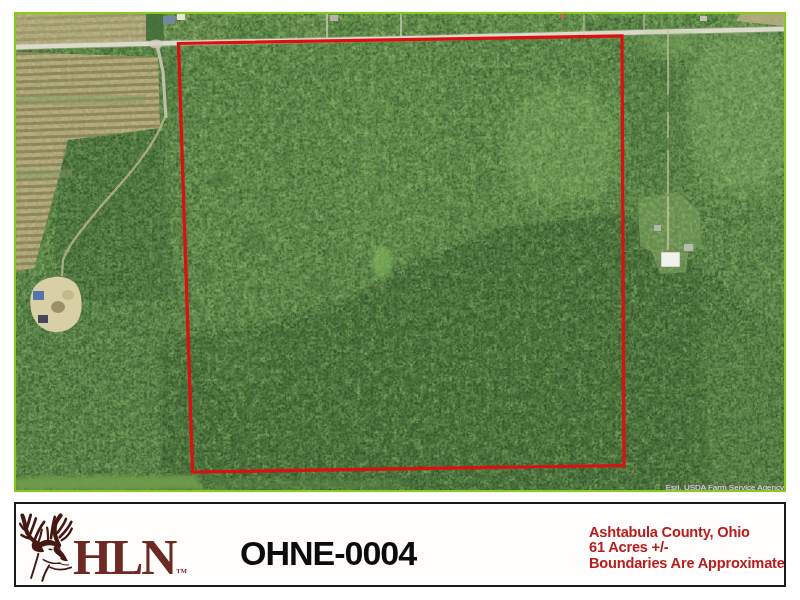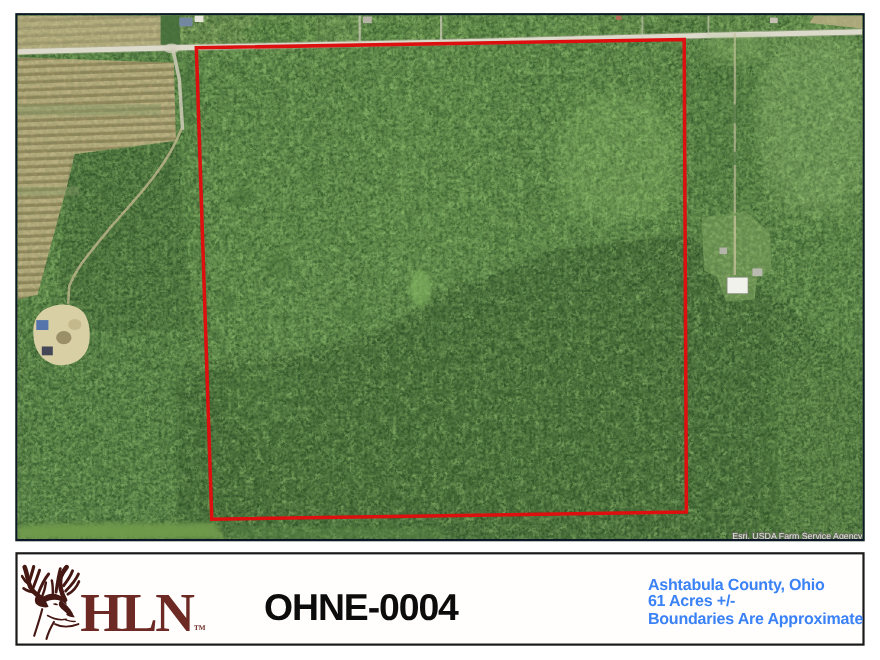--- a/index.html
+++ b/index.html
@@ -1,22 +1,22 @@
 <!DOCTYPE html>
 <html><head>
 <meta charset="utf-8">
 <style>
   html,body{margin:0;padding:0;background:#fff;width:800px;height:600px;overflow:hidden;}
   body{font-family:"Liberation Sans", sans-serif;position:relative;}
-  #map{position:absolute;left:14px;top:12px;width:772px;height:480px;border:2px solid #0f172a;box-sizing:border-box;background:#5f8f4e;}
+  #map{position:absolute;left:14px;top:12px;width:772px;height:480px;border:2px solid #84cc16;box-sizing:border-box;background:#5f8f4e;}
   #footer{position:absolute;left:14px;top:502px;width:772px;height:85px;border:2px solid #1a1a1a;box-sizing:border-box;background:#fffefd;}
   #hln{position:absolute;left:73px;top:532px;color:#6d2a24;font-family:"Liberation Serif",serif;font-weight:bold;font-size:50px;line-height:1;letter-spacing:-2px;}
   #hln .tm{font-size:6.5px;letter-spacing:0;vertical-align:1px;margin-left:1px;}
   #ohne{position:absolute;left:240px;top:535.5px;width:290px;text-align:left;color:#0c0c0c;font-weight:bold;font-size:34px;line-height:1;letter-spacing:-1px;}
-  #county{position:absolute;left:589px;top:524.6px;color:#3b82f6;font-weight:bold;font-size:14.6px;line-height:15.5px;letter-spacing:-0.2px;}
+  #county{position:absolute;left:589px;top:524.6px;color:#b91c1c;font-weight:bold;font-size:14.6px;line-height:15.5px;letter-spacing:-0.2px;}
 </style>
 </head>
 <body>
 
 <div id="map">
 <svg width="768" height="476" viewBox="16 14 768 476" xmlns="http://www.w3.org/2000/svg">
 <defs>
   <filter id="spD" x="-5%" y="-5%" width="110%" height="110%">
     <feTurbulence type="fractalNoise" baseFrequency="0.28" numOctaves="3" seed="11" result="n"></feTurbulence>
     <feColorMatrix in="n" type="matrix" values="0 0 0 0 0  0 0 0 0 0  0 0 0 0 0  1.7 1.7 1.7 0 -1.9" result="a"></feColorMatrix>

